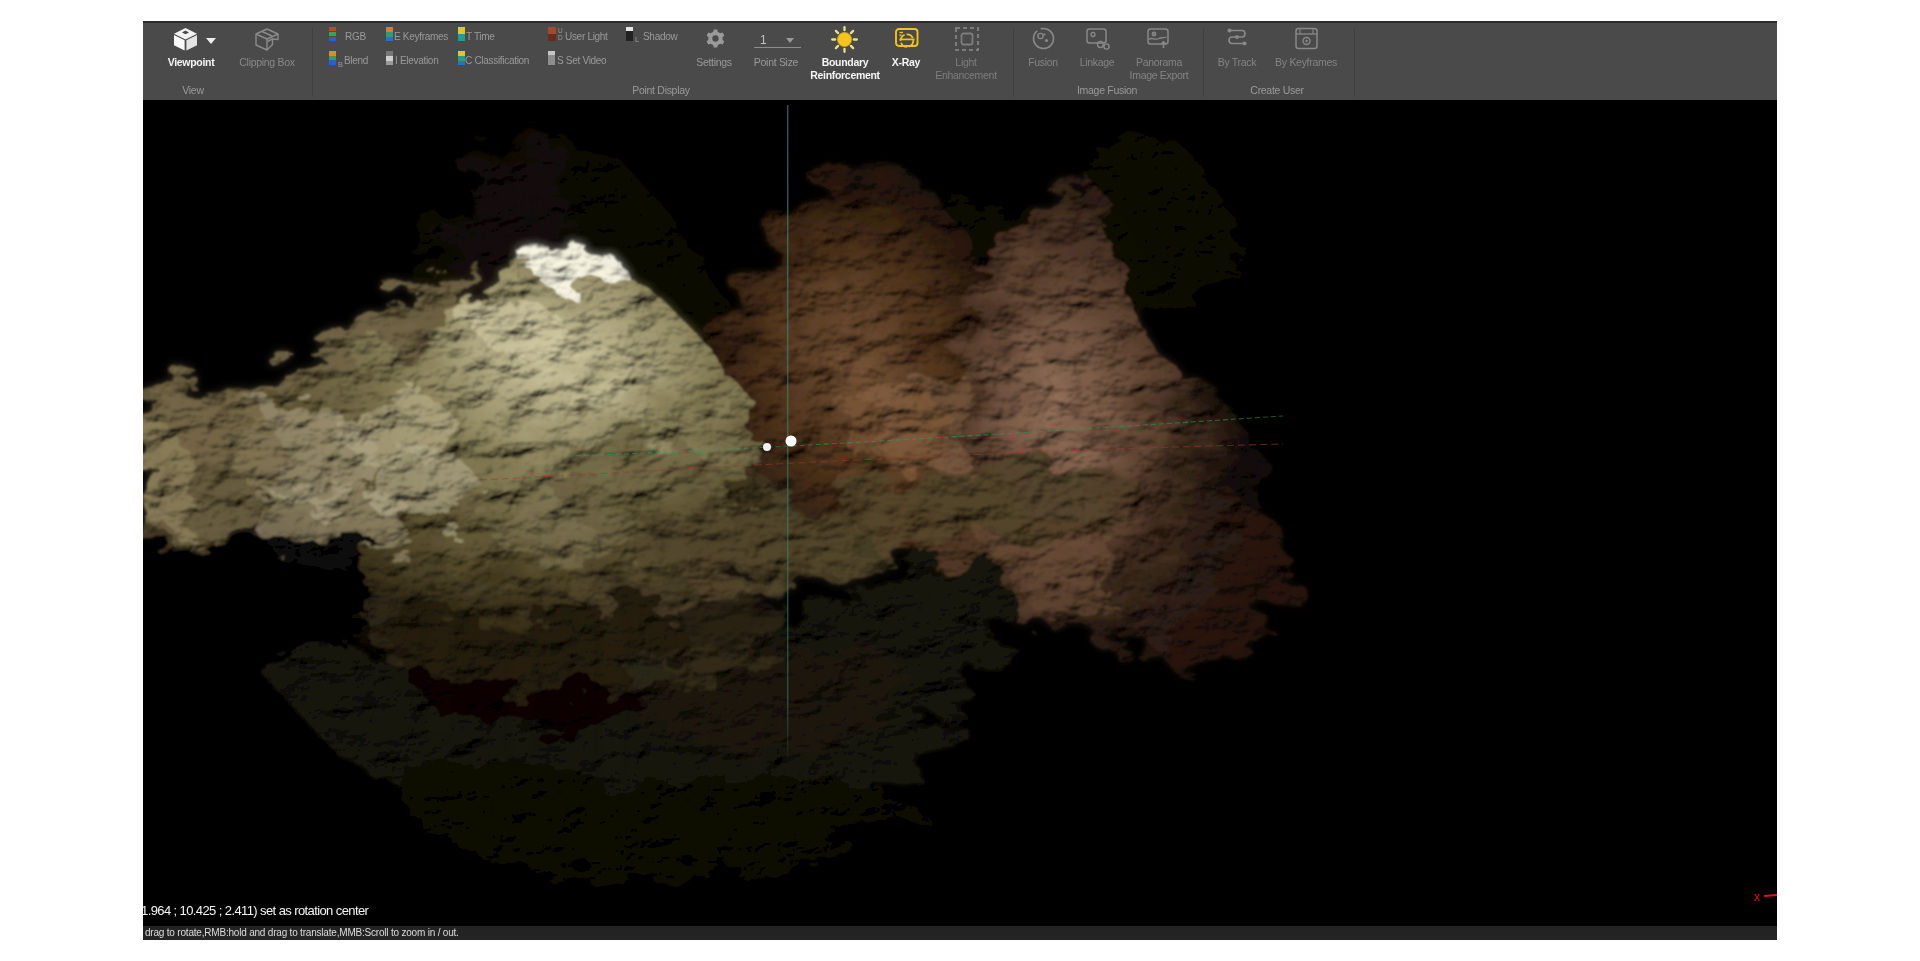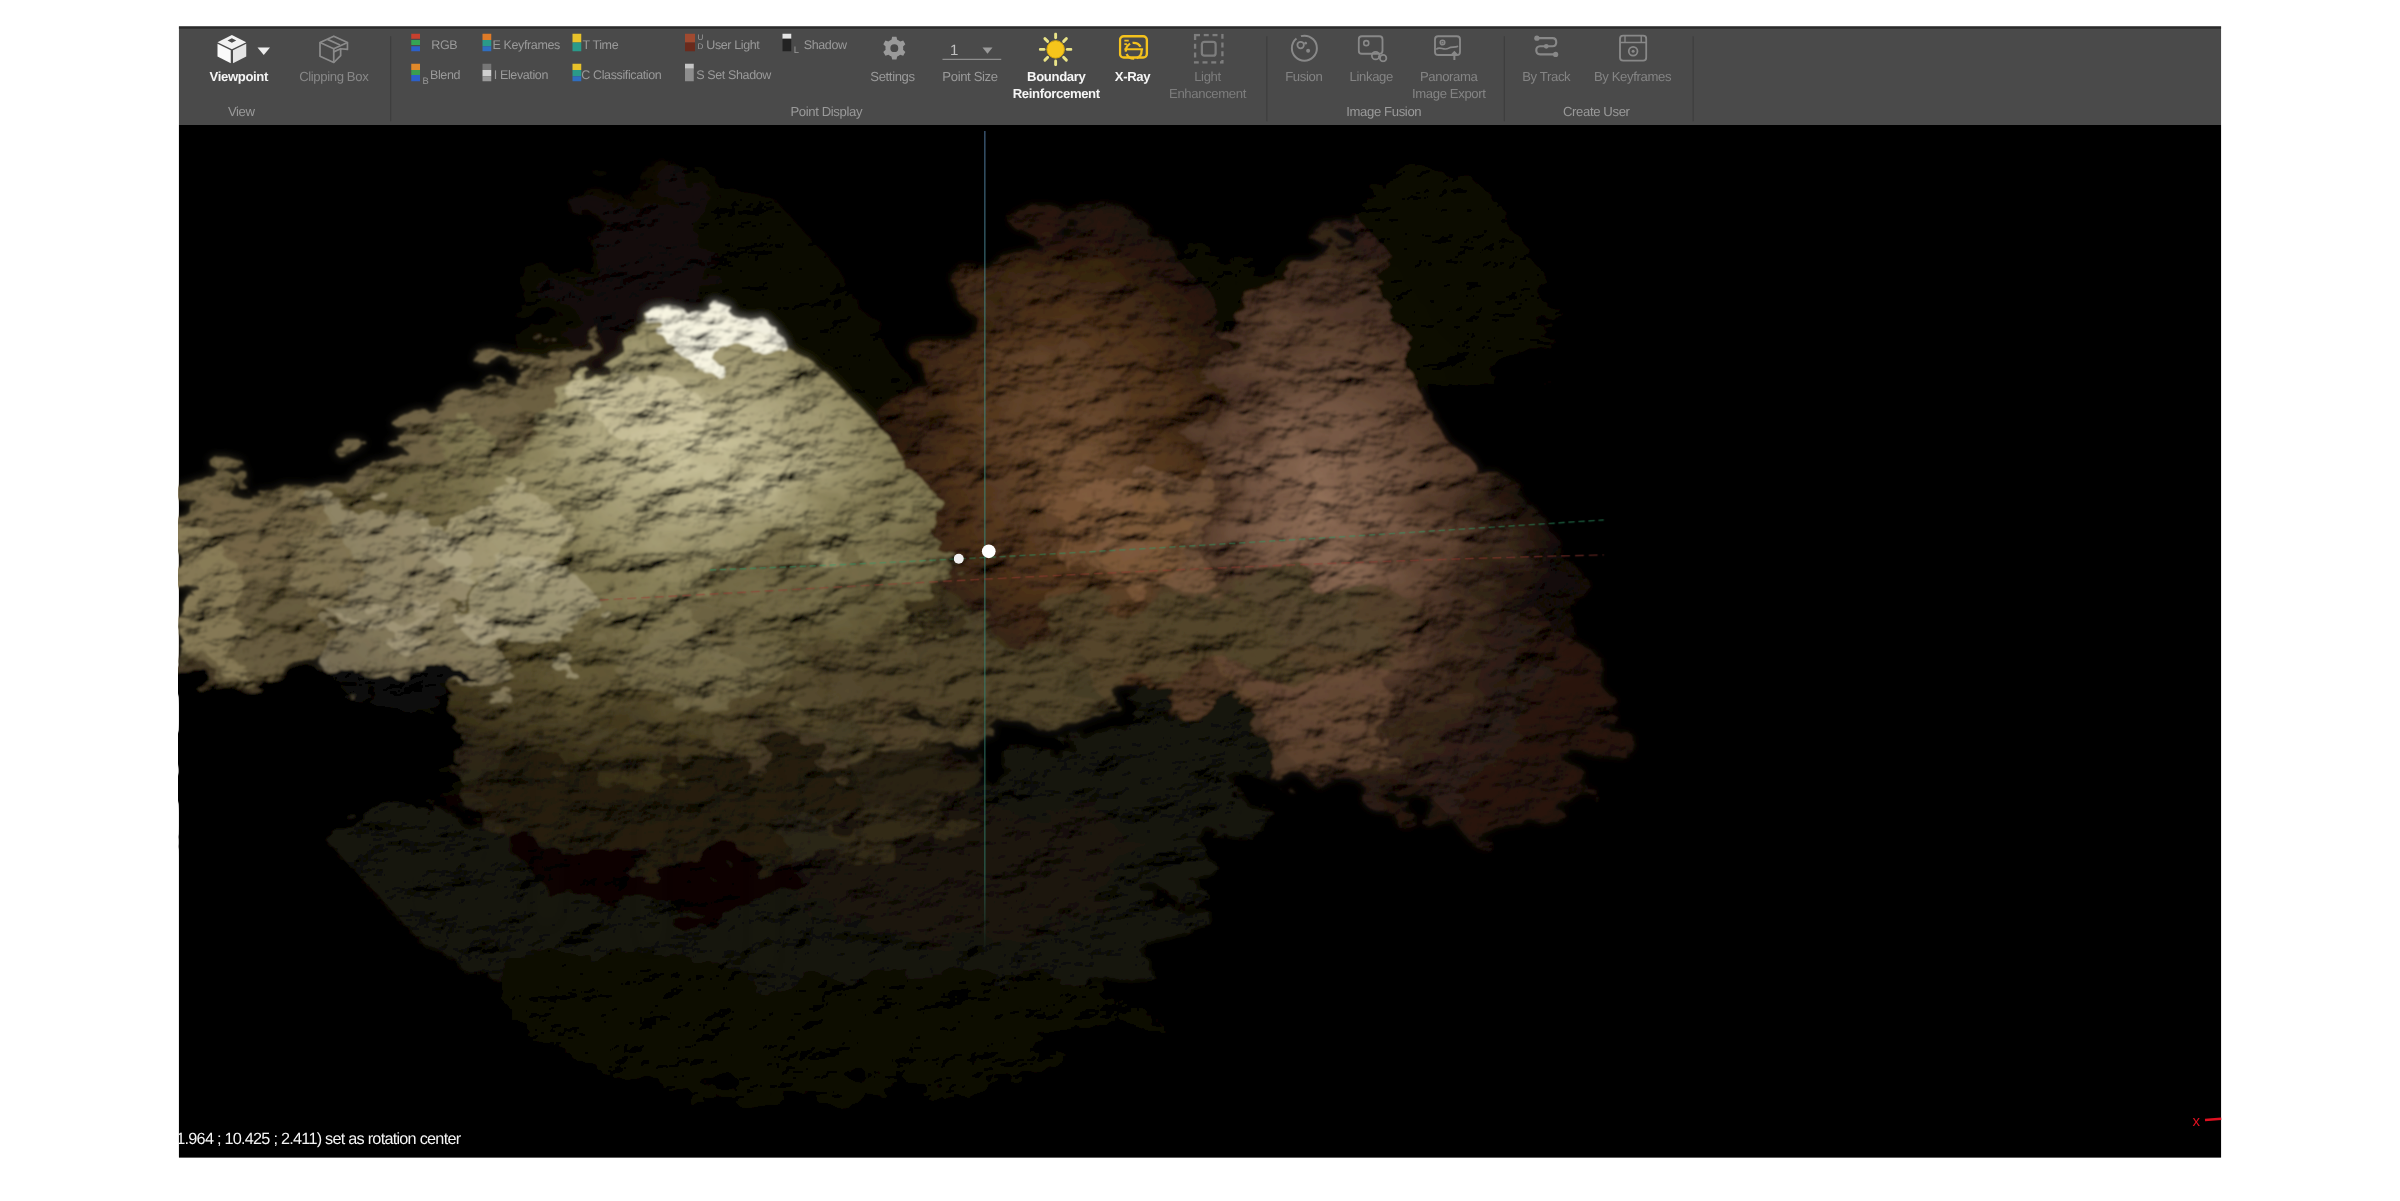--- a/index.html
+++ b/index.html
@@ -84,21 +84,21 @@
       <div style="height:7px;background:#a04a30"></div>
       <div style="height:7px;background:#6a2a1c"></div>
     </div>
     <div class="sub" style="left:415px;top:4px;font-size:6.5px">U</div>
     <div class="sub" style="left:415px;top:11px;font-size:6.5px">D</div>
     <div class="rowlbl" style="left:422px;top:8px">User Light</div>
     <div class="bar" style="left:405px;top:28px">
       <div style="height:4px;background:#c5c5c5"></div>
       <div style="height:10px;background:#8d8d8d"></div>
     </div>
-    <div class="rowlbl" style="left:414px;top:32px">S Set Shadow</div>
+    <div class="rowlbl" style="left:414px;top:32px">S Set Video</div>
     <div class="bar" style="left:483px;top:4px">
       <div style="height:4px;background:#e5e5e5"></div>
       <div style="height:10px;background:#222"></div>
     </div>
     <div class="sub" style="left:492px;top:12px">L</div>
     <div class="rowlbl" style="left:500px;top:8px">Shadow</div>
 
     <svg style="position:absolute;left:560px;top:4px" width="23" height="23" viewBox="0 0 24 24">
       <path fill="#9a9a9a" d="M10.2,1 L13.8,1 L14.4,3.6 A8.5,8.5 0 0 1 16.9,5 L19.4,4.2 L21.2,7.3 L19.3,9.1 A8.5,8.5 0 0 1 19.3,11.9 L21.2,13.7 L19.4,16.8 L16.9,16 A8.5,8.5 0 0 1 14.4,17.4 L13.8,20 L10.2,20 L9.6,17.4 A8.5,8.5 0 0 1 7.1,16 L4.6,16.8 L2.8,13.7 L4.7,11.9 A8.5,8.5 0 0 1 4.7,9.1 L2.8,7.3 L4.6,4.2 L7.1,5 A8.5,8.5 0 0 1 9.6,3.6 Z M12,7.2 A3.3,3.3 0 1 0 12,13.8 A3.3,3.3 0 1 0 12,7.2 Z" fill-rule="evenodd" transform="translate(1,1.5)"></path>
     </svg>
@@ -316,13 +316,14 @@
 
       <circle cx="648" cy="341" r="5.5" fill="#ffffff"></circle>
       <circle cx="624" cy="347" r="4" fill="#f0f0f0"></circle>
 
       <text x="1611" y="801" fill="#e01020" font-size="12" font-family="Liberation Sans">x</text>
       <line x1="1621" y1="796" x2="1634" y2="795" stroke="#e01020" stroke-width="2"></line>
     </svg>
     <div style="position:absolute;left:-2px;top:803px;color:#f5f5f5;font-size:13px;font-weight:400;letter-spacing:-0.6px;white-space:nowrap">1.964 ; 10.425 ; 2.411) set as rotation center</div>
   </div>
 
+  <div id="statusbar">drag to rotate,RMB:hold and drag to translate,MMB:Scroll to zoom in / out.</div>
 </div>
 
 </body></html>

